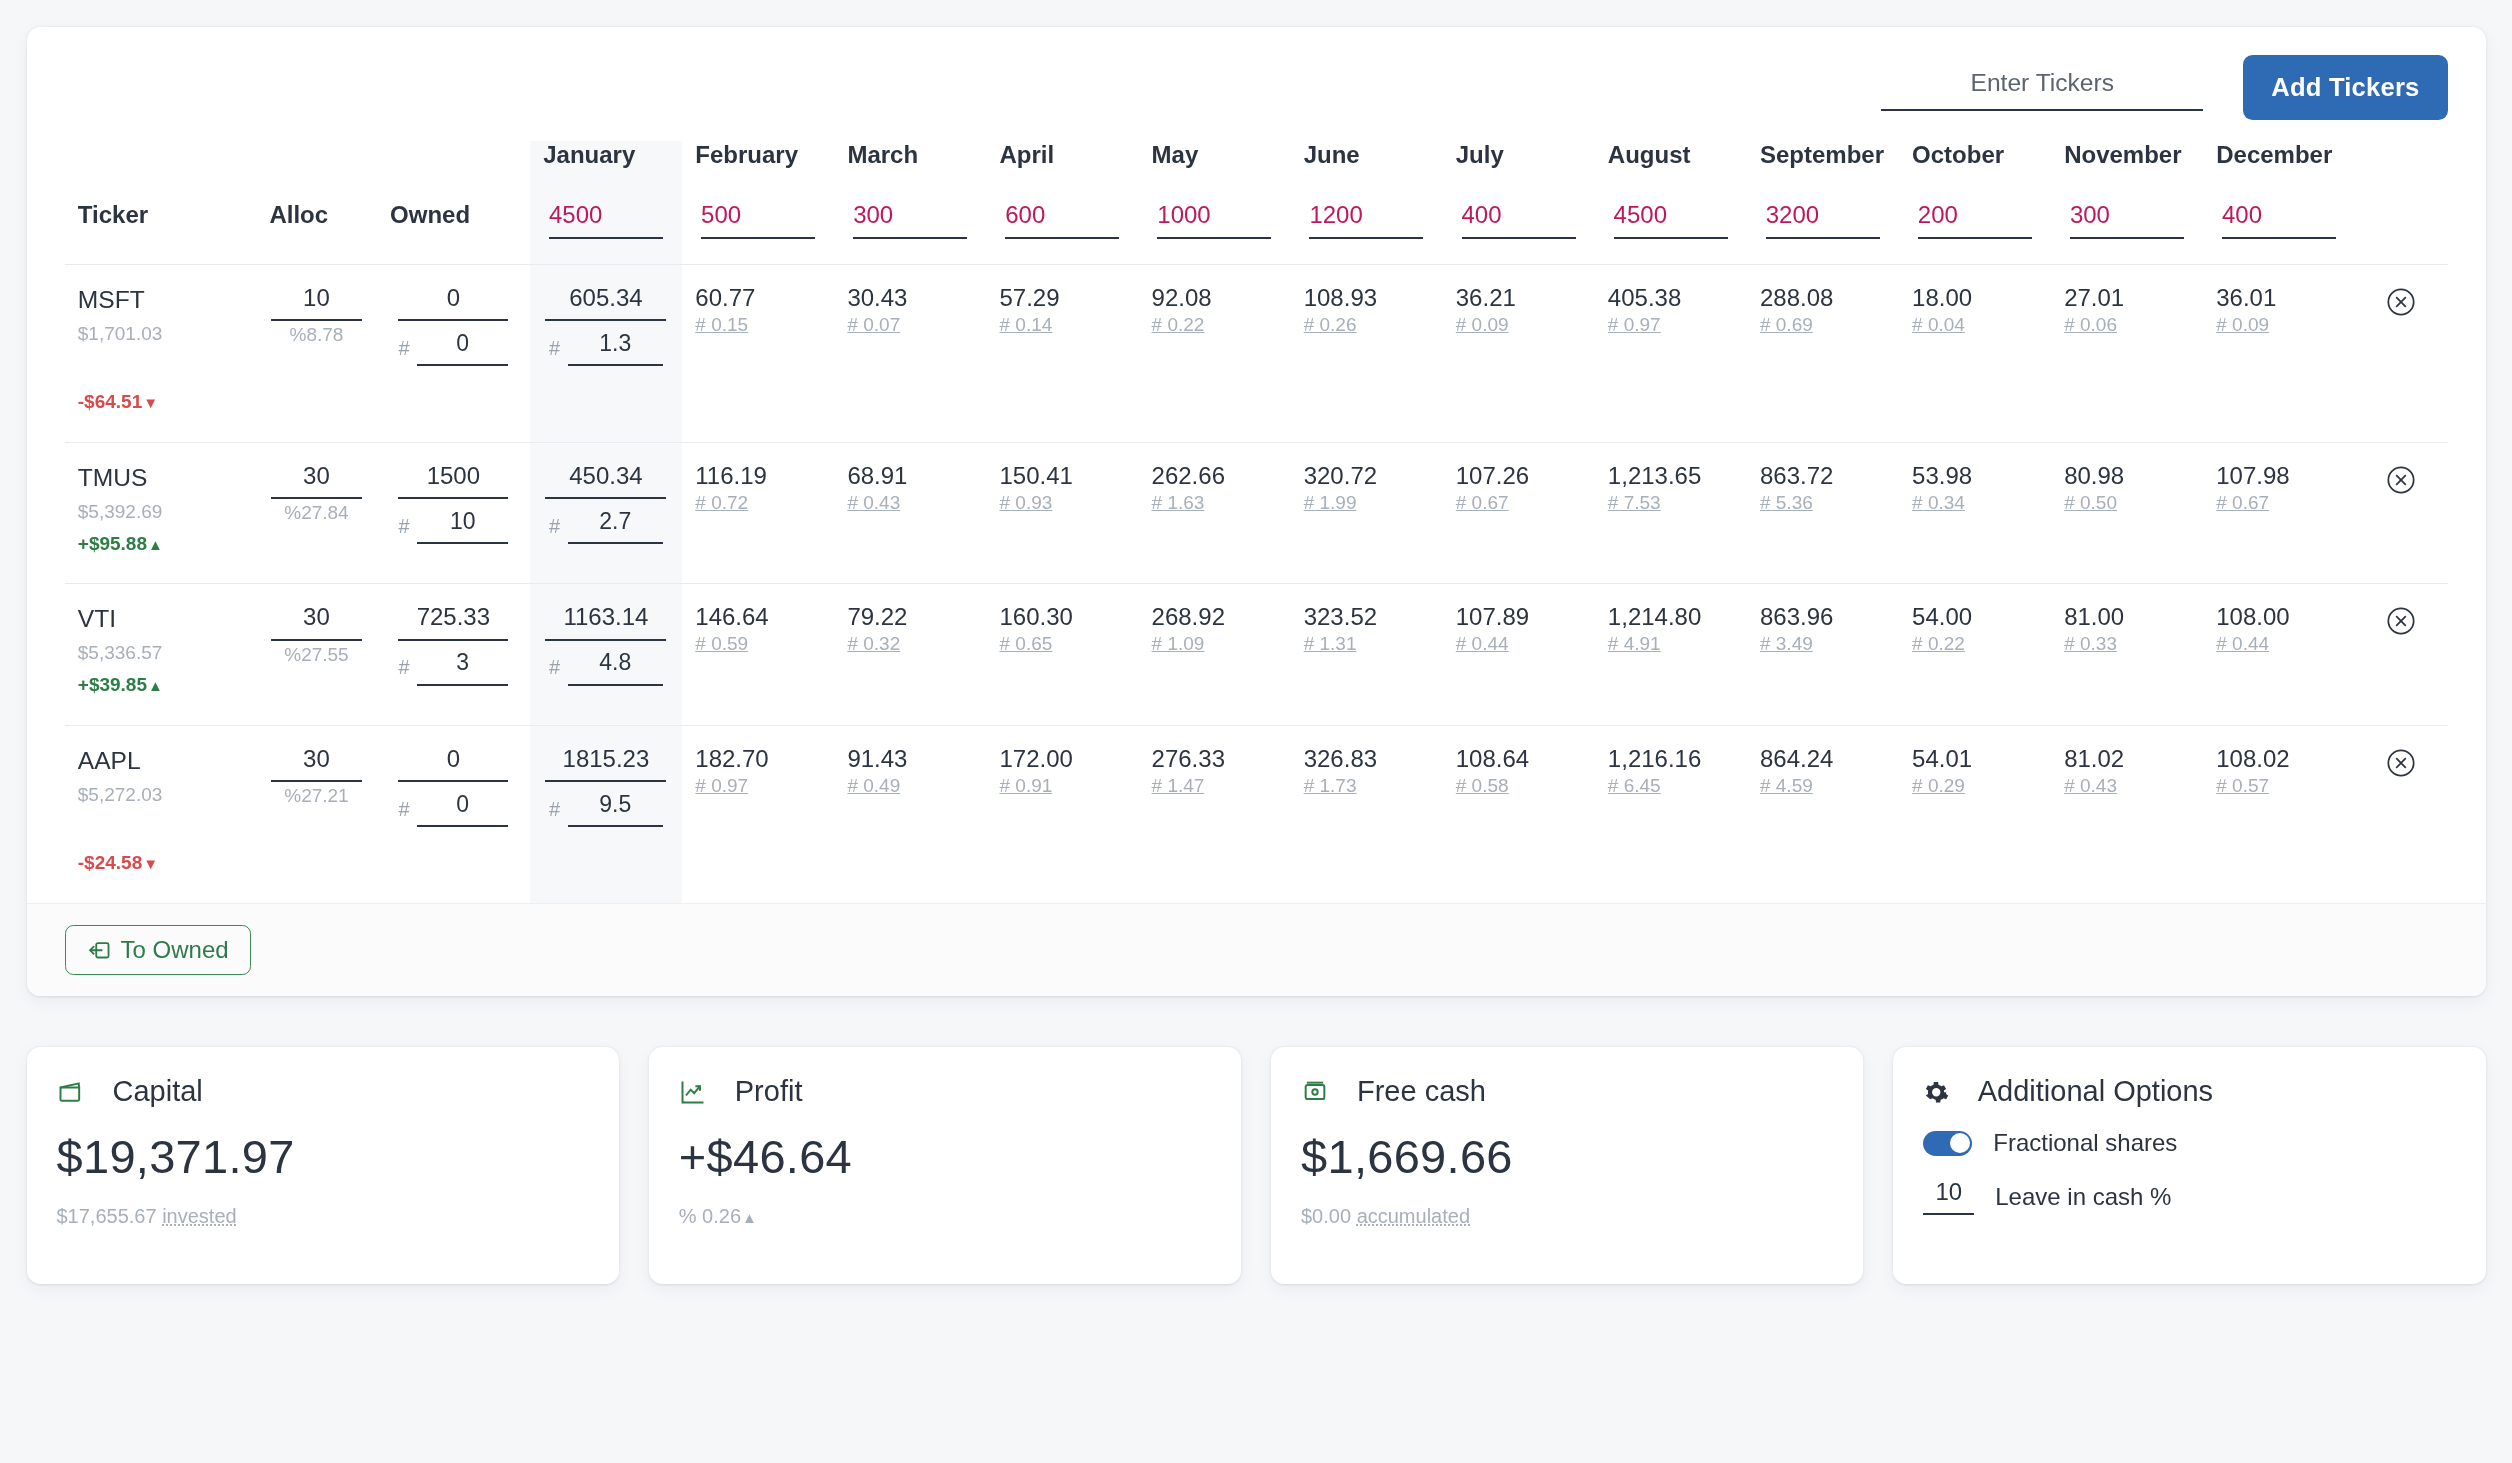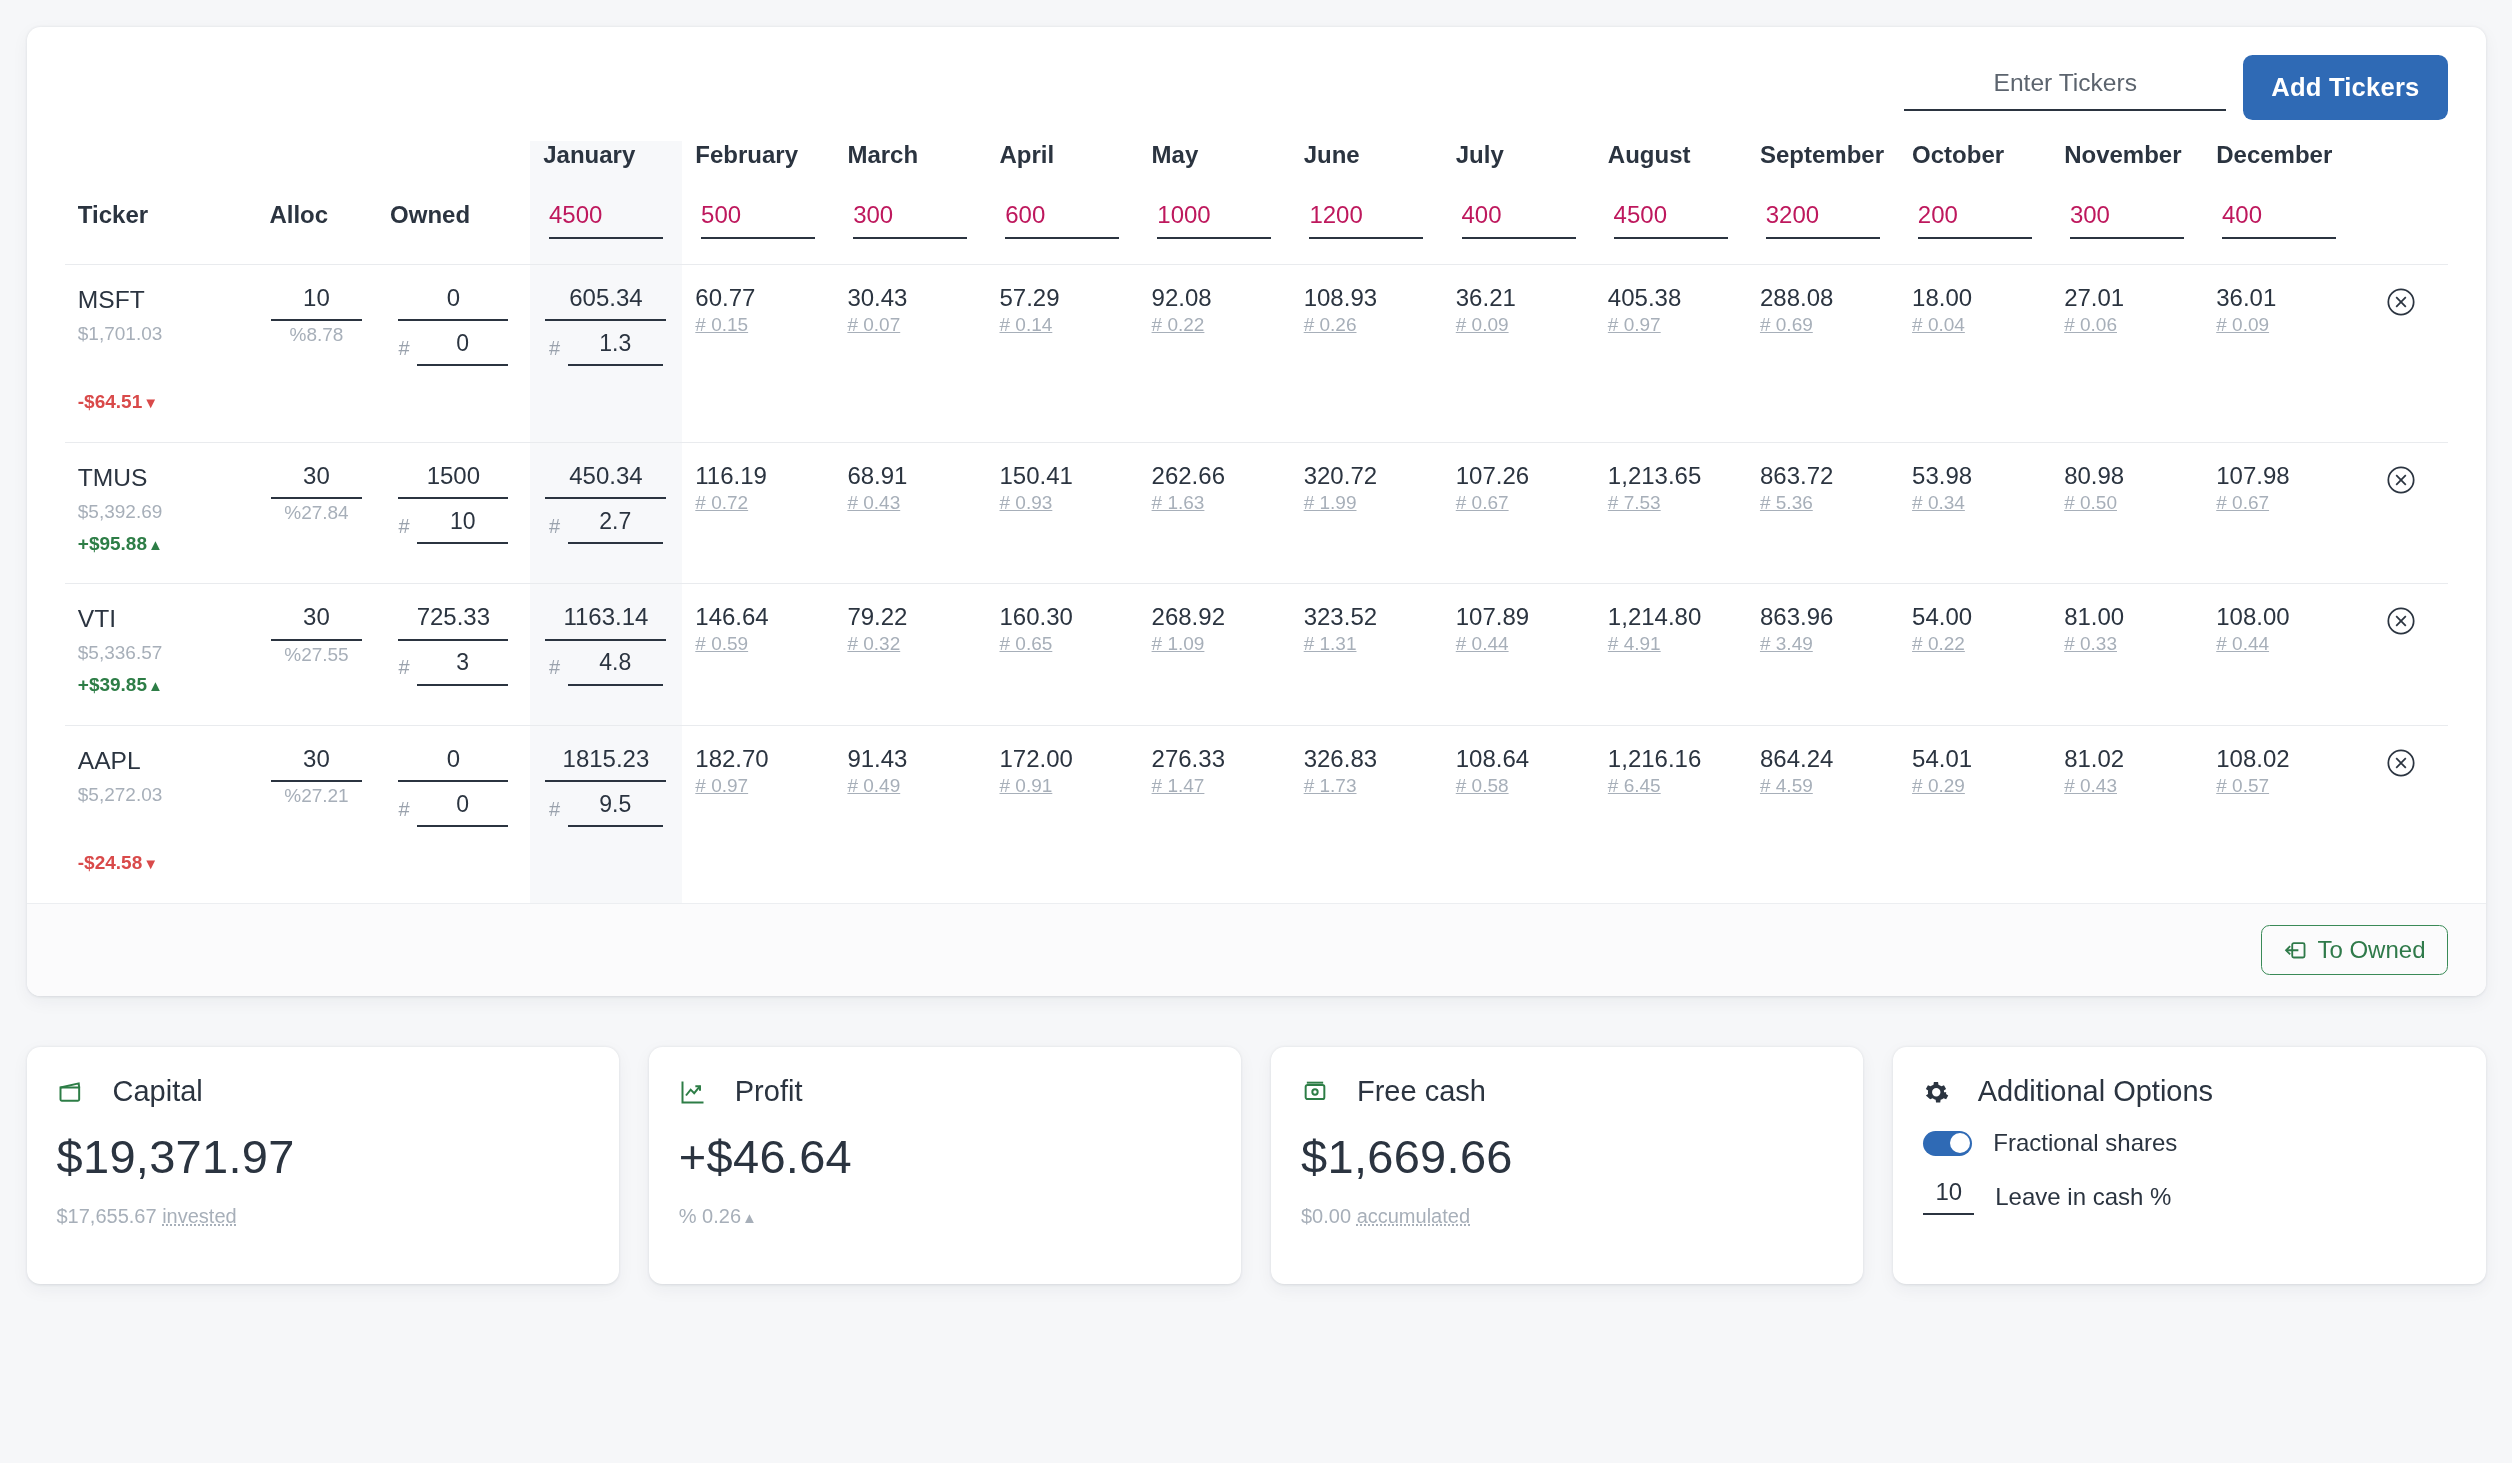--- a/index.html
+++ b/index.html
@@ -19,21 +19,21 @@
     border-radius: 13.3px;
     box-shadow: 0 0.9px 2.8px rgba(20,30,50,.10), 0 5.7px 17px rgba(20,30,50,.05);
     overflow: hidden;
   }
 
   
   .topbar {
     display: flex;
     justify-content: flex-end;
     align-items: center;
-    gap: 17px;
+    gap: 40px;
     padding: 28px 38px 21px 38px;
   }
   .ticker-input {
     width: 322px;
     border: none;
     border-bottom: 2.4px solid #2b3440;
     background: transparent;
     font-family: "Liberation Sans", sans-serif;
     font-size: 24.6px;
     text-align: center;
@@ -162,21 +162,21 @@
   
   .del-cell { text-align: center; padding-top: 21px !important; }
   .del-btn { background: none; border: none; cursor: pointer; padding: 0; line-height: 0; }
 
   
   .panel-footer {
     border-top: 1.4px solid #eceef1;
     background: #fbfbfc;
     padding: 21px 38px;
     display: flex;
-    justify-content: flex-end;
+    justify-content: flex-start;
   }
   .to-owned {
     display: inline-flex; align-items: center; gap: 9.5px;
     border: 1.9px solid #3a8a57; color: #2f7a4a;
     background: transparent; border-radius: 8.5px;
     font-family: "Liberation Sans", sans-serif;
     font-size: 24px; padding: 10.4px 21px; cursor: pointer;
   }
 
   

